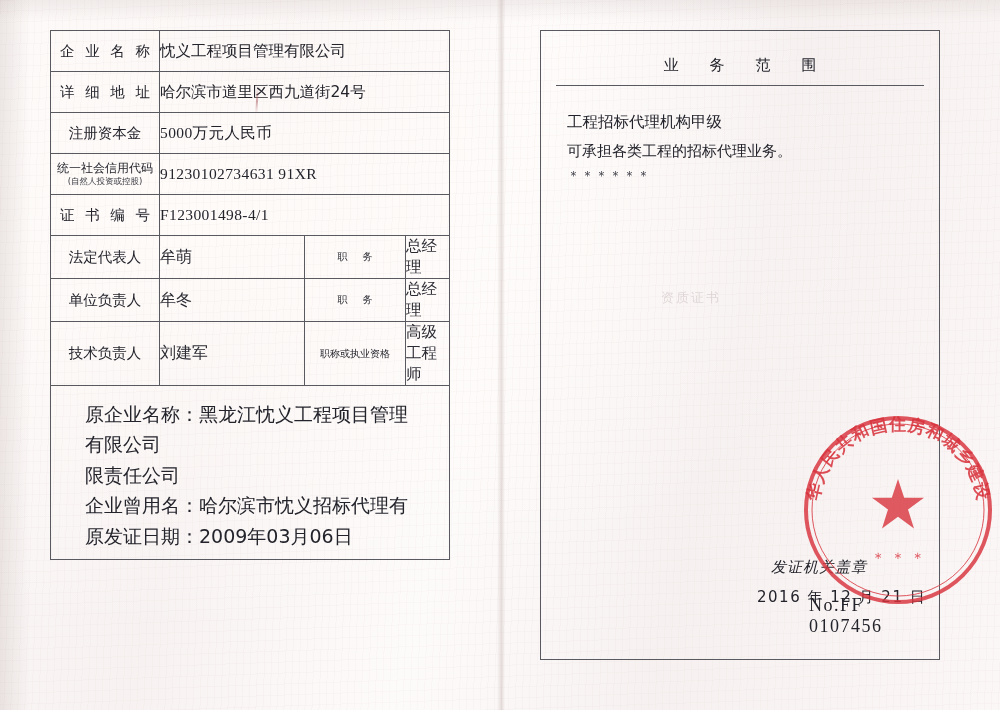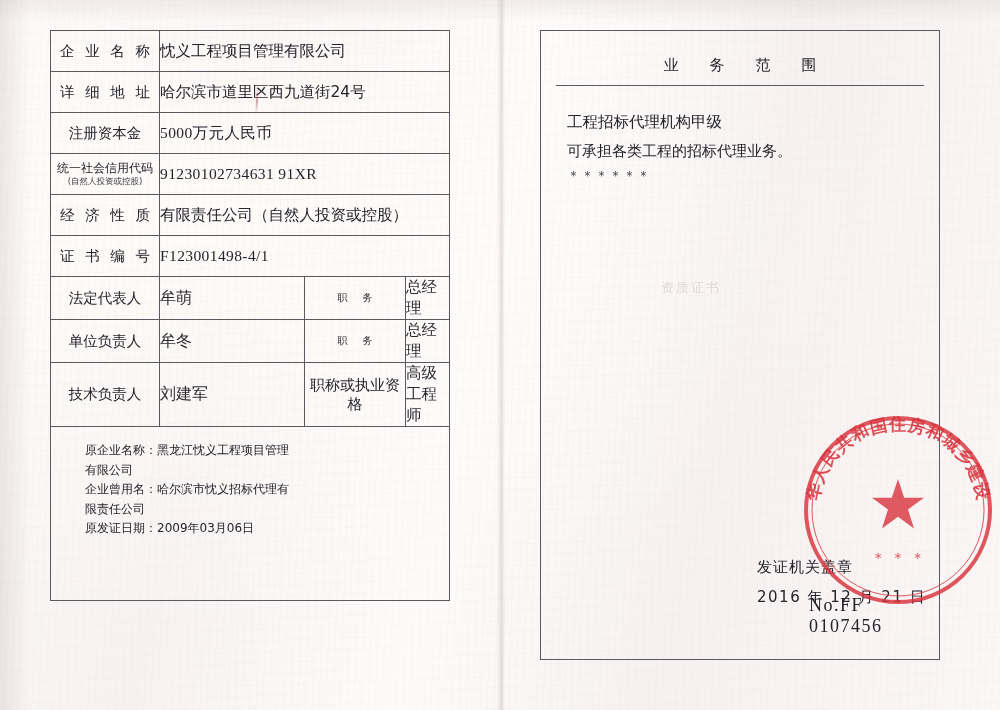--- a/index.html
+++ b/index.html
@@ -119,21 +119,21 @@
     text-align: center;
     font-size: 10px;
     letter-spacing: 6px;
     text-indent: 6px;
     font-family: "DejaVu Sans", sans-serif;
     color: #24242c;
   }
   .mid-lbl.tight {
     letter-spacing: 0px;
     text-indent: 0;
-    font-size: 15px;
+    font-size: 10px;
   }
   .person {
     width: 92px;
     padding-left: 7px;
     font-size: 16px;
     font-family: Liberation Sans, sans-serif;
     margin-left: 18px;
   }
   .post {
     padding-left: 6px;
@@ -156,21 +156,21 @@
   #remarks .rtitle {
     font-size: 14.5px;
     letter-spacing: 6px;
   }
   #remarks ul {
     list-style: none;
     margin: 5px 0 0 0;
     padding: 0 0 0 22px;
   }
   #remarks li {
-    font-size: 12px;
+    font-size: 19px;
     line-height: 1.55;
     margin-bottom: 1px;
   }
 
   
   #right-page {
     position: absolute;
     left: 540px;
     top: 30px;
     width: 400px;
@@ -213,26 +213,27 @@
     color: rgba(140,115,120,0.22);
     font-family: "DejaVu Sans", sans-serif;
     font-size: 13px;
     letter-spacing: 2px;
     pointer-events: none;
   }
 
   
   #issuer {
     position: absolute;
-    left: 216px;
+    left: 230px;
     bottom: 82px;
     font-size: 15px;
     font-family: "DejaVu Sans", sans-serif;
     color: #23232b;
     letter-spacing: 1px;
+    font-style: italic;
   }
   #issue-date {
     position: absolute;
     left: 216px;
     bottom: 52px;
     font-size: 15px;
     font-family: "DejaVu Sans", sans-serif;
     color: #23232b;
     letter-spacing: 1.5px;
   }
@@ -309,24 +310,20 @@
       <tr>
         <td class="lbl">注册资本金</td>
         <td class="val num" colspan="2">5000万元人民币</td>
       </tr>
       <tr>
         <td class="lbl small">
           <span>统一社会信用代码</span>
           <span class="sub">(自然人投资或控股)</span>
         </td>
         <td class="val num" colspan="2">91230102734631 91XR</td>
-      </tr>
-      <tr>
-        <td class="lbl sp2 tall">经 济 性 质</td>
-        <td class="val tall" colspan="2">有限责任公司（自然人投资或控股）</td>
       </tr>
       <tr>
         <td class="lbl sp2">证 书 编 号</td>
         <td class="val num" colspan="2">F123001498-4/1</td>
       </tr>
 
       <tr>
         <td class="lbl">法定代表人</td>
         <td class="person">牟萌</td>
         <td>
@@ -368,41 +365,41 @@
               </table>
         </td>
       </tr>
     </tbody>
       </table>
 
     <div id="remarks">
       <ul>
         <li>原企业名称：黑龙江忱义工程项目管理</li>
         <li>有限公司</li>
+        <li>限责任公司</li>
         <li>企业曾用名：哈尔滨市忱义招标代理有</li>
-        <li>限责任公司</li>
         <li>原发证日期：2009年03月06日</li>
       </ul>
     </div>
   </div>
 
   <div id="pen-mark"></div>
 
   <div id="right-page">
     <div id="scope-box">
       <div id="scope-title">业 务 范 围</div>
       <div id="scope-rule"></div>
 
       <div id="scope-body">
         <div class="line1">工程招标代理机构甲级</div>
         <div class="line2">可承担各类工程的招标代理业务。</div>
         <div class="line3">＊＊＊＊＊＊</div>
       </div>
 
-      <div class="ghost" style="left:120px; top:248px;">资质证书</div>
+      <div class="ghost" style="left:120px; top:258px;">资质证书</div>
 
       <div id="issuer">发证机关盖章</div>
       <div id="issue-date">2016 年 12 月 21 日</div>
       <div id="cert-no">No.FF 0107456</div>
 
       <div id="seal">
         <svg width="214" height="214" viewBox="0 0 214 214" xmlns="http://www.w3.org/2000/svg">
           <defs>
             <path id="sealArc" d="M 27 107 A 80 80 0 1 1 187 107"></path>
             <path id="sealArcBottom" d="M 35 107 A 72 72 0 0 0 179 107"></path>

